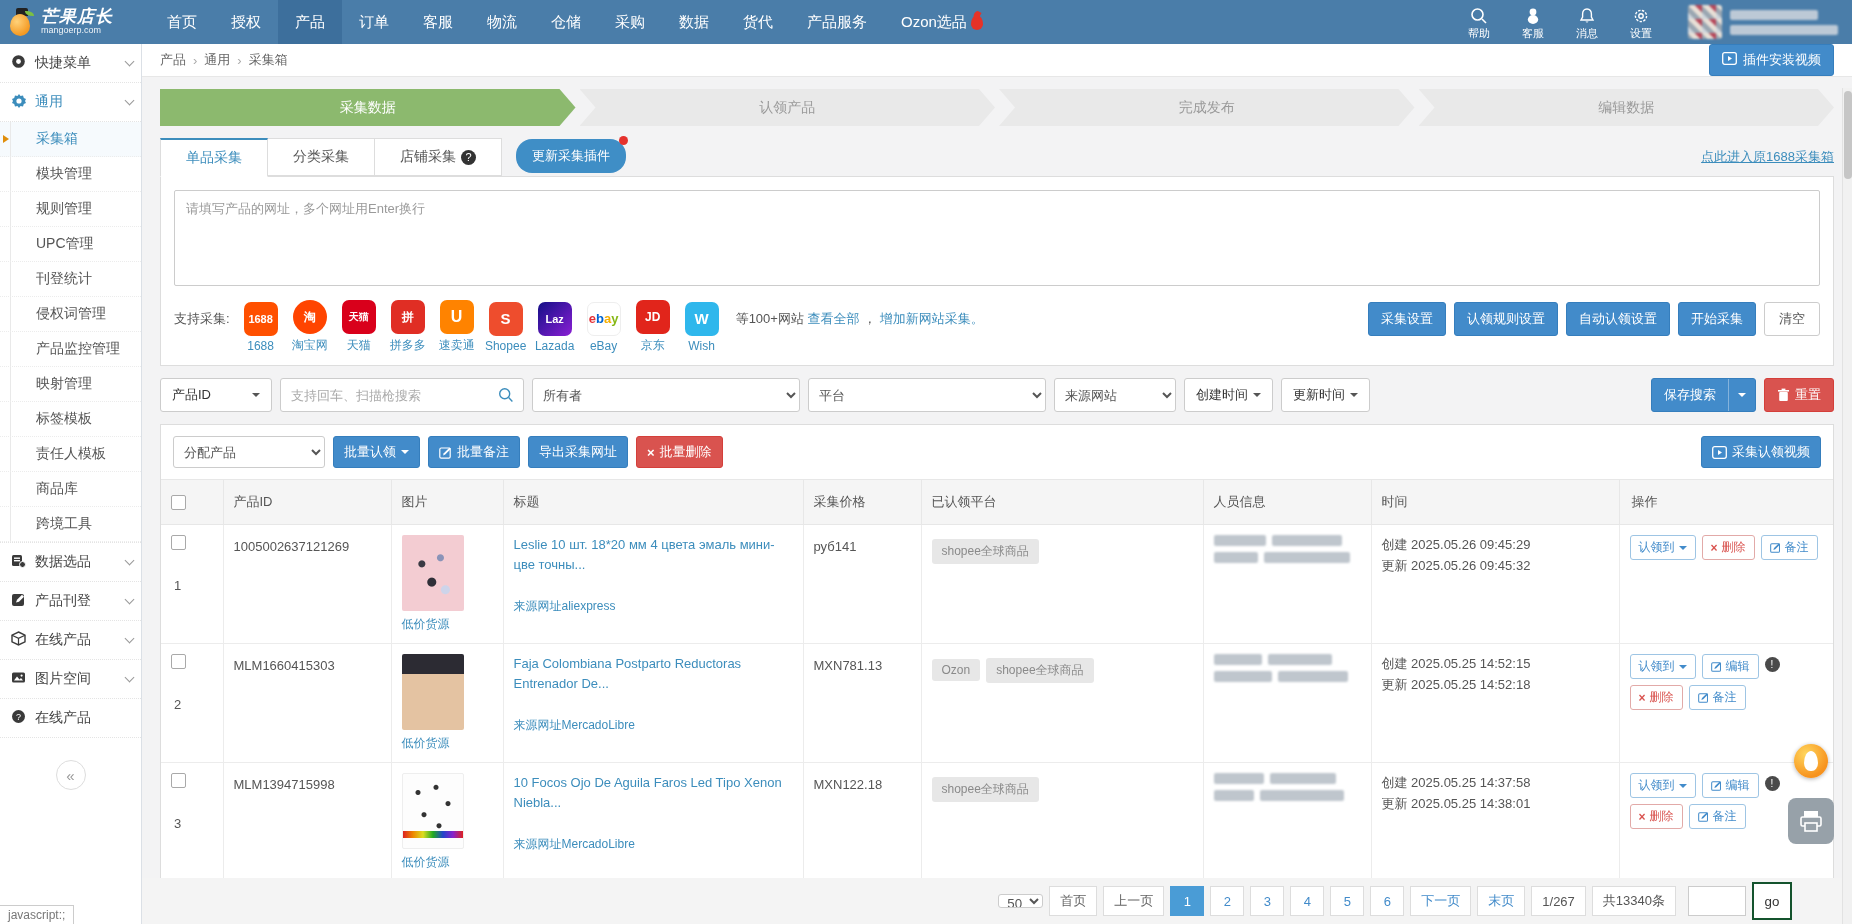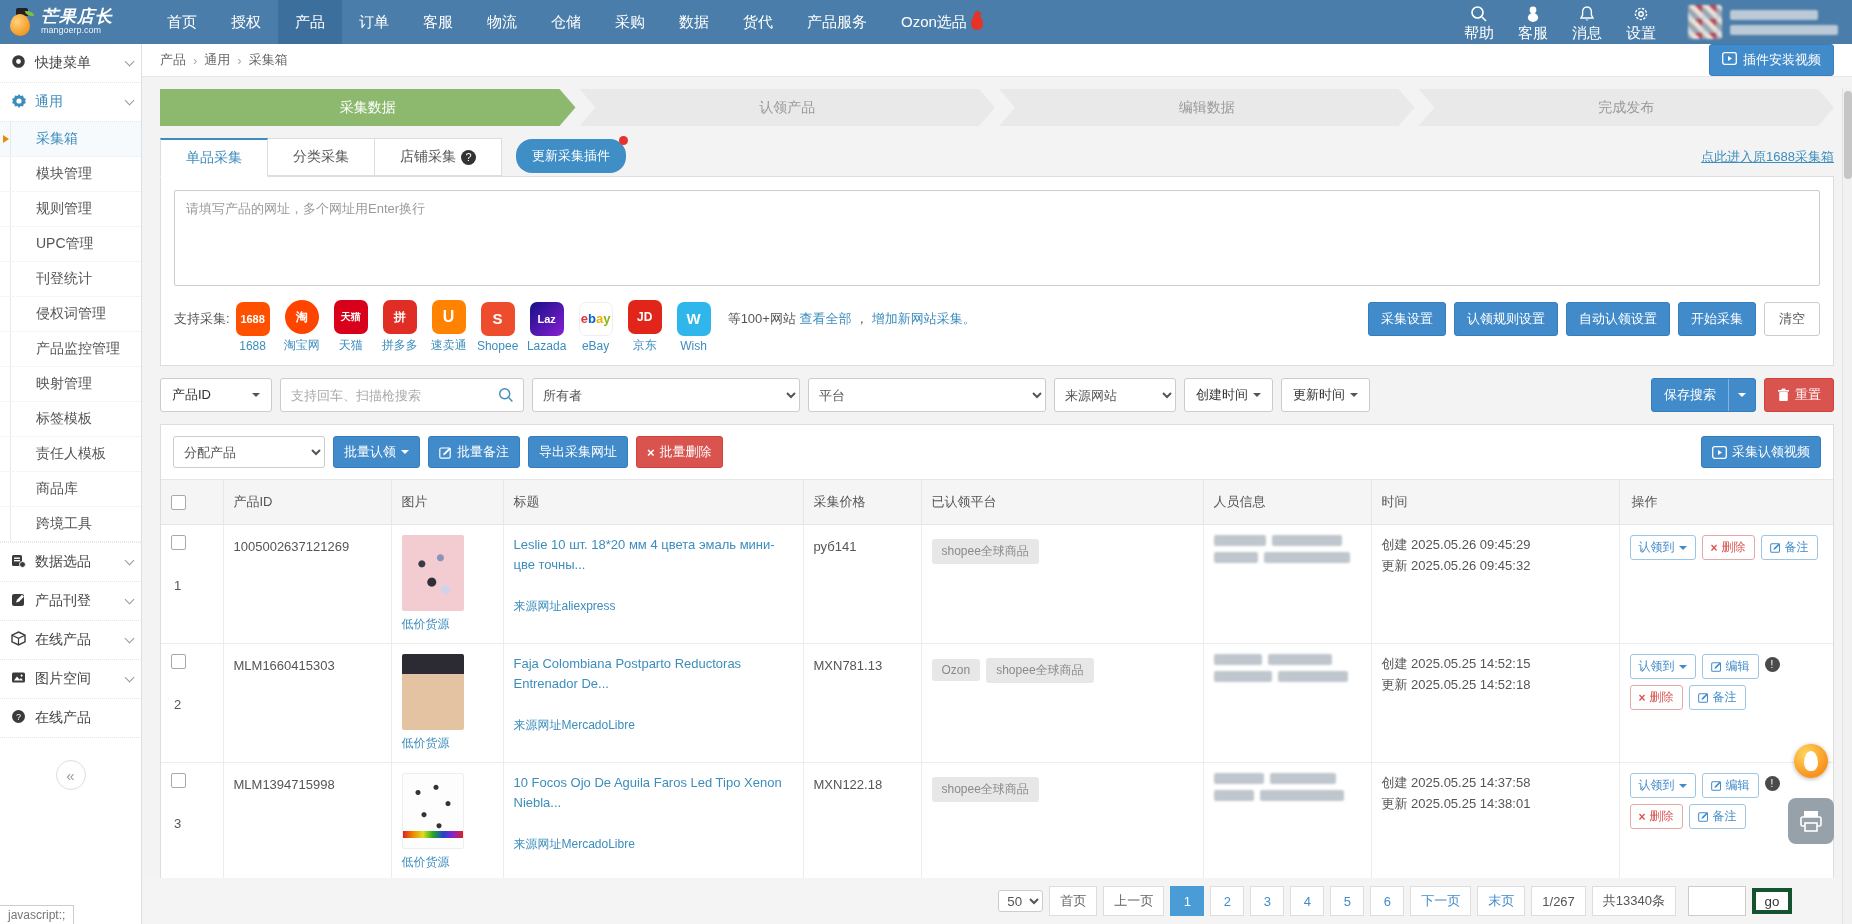--- a/index.html
+++ b/index.html
@@ -16,21 +16,21 @@
   .logo-title { font-size:17px; font-weight:bold; font-style:italic; letter-spacing:1px; }
   .logo-sub { font-size:9px; opacity:.9; }
   .nav-items { display:flex; }
   .nav-item { padding:0 17px; line-height:44px; font-size:15px; cursor:pointer; white-space:nowrap; display:flex; align-items:center; gap:4px; }
   .nav-item.active { background:#3d6f9c; }
   .flame { width:12px; height:15px; background:#e63227; border-radius:50% 50% 50% 50%/62% 62% 38% 38%; position:relative; }
   .flame:before { content:""; position:absolute; left:3px; top:-4px; width:6px; height:8px; background:#e63227; border-radius:50% 0 50% 50%; transform:rotate(28deg); }
   .nav-right { margin-left:auto; display:flex; align-items:center; }
   .nav-icon-item { width:54px; display:flex; flex-direction:column; align-items:center; justify-content:center; gap:1px; cursor:pointer; padding-top:3px; }
   .nav-icon-item svg { display:block; }
-  .nav-icon-label { font-size:15px; }
+  .nav-icon-label { font-size:11px; }
   .userbox { display:flex; align-items:center; gap:8px; margin:0 14px 0 20px; }
   .avatar { width:34px; height:34px; border-radius:3px; background:
       linear-gradient(45deg,#cfd6dd 25%,#9aa6b1 25% 50%,#e8e0d6 50% 75%,#b7485a 75%);
       background-size:14px 14px; filter:blur(1px); }
   .ublur { display:flex; flex-direction:column; gap:5px; }
   .ubar { height:10px; border-radius:2px; background:#bcc9d6; filter:blur(1.2px); }
 
   
   .page { display:flex; height:880px; position:relative; }
 
@@ -68,21 +68,21 @@
   .tab.active { border-top:2px solid #3c8dbc; color:#3c8dbc; border-bottom:1px solid #fff; margin-bottom:-1px; }
   .qmark { width:15px; height:15px; background:#333; color:#fff; border-radius:50%; font-size:11px; display:inline-flex; align-items:center; justify-content:center; }
   .btn-plugin { margin-left:14px; margin-bottom:3px; background:#3f8ec6; color:#fff; border:none; border-radius:16px; padding:8px 16px; font-size:13px; position:relative; cursor:pointer; }
   .btn-plugin:after { content:""; position:absolute; top:-3px; right:-2px; width:9px; height:9px; background:#e5322d; border-radius:50%; }
   .legacy-link { margin-left:auto; align-self:center; color:#3c8dbc; font-size:13px; text-decoration:underline; cursor:pointer; }
 
   .panel1 { background:#fff; border:1px solid #ddd; padding:13px 13px 11px; }
   .urls-input { width:100%; height:96px; border:1px solid #ccc; border-radius:2px; resize:none; padding:9px 11px; font-size:13px; color:#555; font-family:inherit; }
   .urls-input::placeholder { color:#9a9a9a; }
   .plat-row { display:flex; align-items:center; margin-top:10px; }
-  .plat-label { font-size:13px; color:#555; margin-right:0; white-space:nowrap; padding-bottom:16px; }
+  .plat-label { font-size:13px; color:#555; margin-right:8px; white-space:nowrap; padding-bottom:16px; }
   .plat { width:46px; text-align:center; margin-right:3px; cursor:pointer; }
   .p-icon { width:34px; height:34px; margin:0 auto; border-radius:7px; color:#fff; font-weight:bold; display:flex; align-items:center; justify-content:center; font-size:12px; }
   .p-cap { font-size:12px; color:#3c8dbc; margin-top:3px; white-space:nowrap; }
   .plat-more { font-size:13px; color:#555; margin-left:8px; padding-bottom:16px; white-space:nowrap; }
   .plat-more a { color:#3c8dbc; cursor:pointer; text-decoration:none; }
   .collect-btns { margin-left:auto; display:flex; gap:8px; padding-bottom:16px; }
   .btn-b { background:#428bca; border:1px solid #357ebd; color:#fff; border-radius:3px; padding:7px 12px; font-size:13px; cursor:pointer; white-space:nowrap; }
   .btn-w { background:#fff; border:1px solid #ccc; color:#555; border-radius:3px; padding:7px 14px; font-size:13px; cursor:pointer; }
   .btn-r { background:#d9534f; border:1px solid #d43f3a; color:#fff; border-radius:3px; padding:7px 12px; font-size:13px; cursor:pointer; display:flex; align-items:center; gap:5px; }
   .ebay-tile { background:#fff; border:1px solid #eee; }
@@ -129,27 +129,27 @@
   .src-lnk { display:inline-block; margin-top:24px; }
   .tag { display:inline-block; background:#e7e7e7; color:#8a8a8a; border-radius:3px; padding:4px 10px; font-size:12px; margin-right:6px; }
   .pbar { height:11px; border-radius:2px; background:#bfc6cd; filter:blur(1.3px); display:inline-block; vertical-align:middle; margin:0 6px 6px 0; }
   .timecell div { line-height:1.6; }
   .ops { display:flex; flex-wrap:wrap; gap:6px; align-items:flex-start; }
   .btn-o { background:#fff; border:1px solid #9ec5e4; color:#428bca; border-radius:3px; padding:3px 8px; font-size:12px; cursor:pointer; display:inline-flex; align-items:center; gap:4px; white-space:nowrap; }
   .btn-o.red { border-color:#e2aaa8; color:#d9534f; }
   .info-dot { width:15px; height:15px; background:#4a4a4a; color:#fff; border-radius:50%; font-size:10px; display:inline-flex; align-items:center; justify-content:center; cursor:pointer; flex-shrink:0; margin-top:3px; }
 
   .pagi { position:absolute; left:0; right:0; bottom:0; height:46px; background:#f4f4f4; display:flex; align-items:center; justify-content:flex-end; gap:6px; padding-right:60px; font-size:13px; }
-  .pagi select { height:22px; border:1px solid #ccc; border-radius:3px; background:#fff; color:#555; padding:0 4px; }
+  .pagi select { height:14px; border:1px solid #ccc; border-radius:3px; background:#fff; color:#555; padding:0 4px; }
   .pg { min-width:34px; height:30px; background:#fff; border:1px solid #ddd; color:#428bca; display:flex; align-items:center; justify-content:center; padding:0 10px; cursor:pointer; }
   .pg.mut { color:#666; }
   .pg.on { background:#4a9cd6; border-color:#4a9cd6; color:#fff; }
   .pg.info { color:#555; cursor:default; }
   .pg-input { width:58px; height:30px; border:1px solid #ccc; background:#fff; margin-left:6px; }
-  .pg-go { width:40px; height:26px; background:#fff; border:4px solid #14532d; color:#333; cursor:pointer; }
+  .pg-go { width:40px; height:38px; background:#fff; border:2px solid #14532d; color:#333; cursor:pointer; }
 
   .floater-qq { position:absolute; right:24px; bottom:146px; width:34px; height:34px; border-radius:50%; background:radial-gradient(circle at 35% 30%, #ffd75e, #f7931e 70%); box-shadow:0 1px 4px rgba(0,0,0,.3); cursor:pointer; }
   .floater-qq:after { content:""; position:absolute; left:10px; top:7px; width:14px; height:20px; background:#fff; border-radius:50% 50% 45% 45%/60% 60% 40% 40%; }
   .floater-print { position:absolute; right:18px; bottom:80px; width:46px; height:46px; border-radius:8px; background:#97a1a9; display:flex; align-items:center; justify-content:center; cursor:pointer; }
 
   .statusbar { position:absolute; left:0; bottom:0; background:#fff; border:1px solid #ccc; border-left:none; border-bottom:none; color:#777; font-size:12px; padding:2px 8px; z-index:9; }
 
   .vscroll { position:absolute; right:0; top:44px; bottom:0; width:10px; background:#f1f1f1; border-left:1px solid #e2e2e2; }
   .vscroll .thumb { position:absolute; top:3px; left:1px; width:8px; height:88px; background:#c6c6c6; border-radius:4px; }
 </style>
@@ -323,22 +323,22 @@
               <path d="M6 4 L10 6.5 L6 9 Z" fill="#fff"></path>
             </svg></span>
         <span>插件安装视频</span>
       </button>
     </div>
 
     <div class="content">
       <div class="steps">
         <div class="step active">采集数据</div>
         <div class="step">认领产品</div>
+        <div class="step">完成发布</div>
         <div class="step">编辑数据</div>
-        <div class="step">完成发布</div>
       </div>
 
       <div class="tabrow">
         <div class="tab active">单品采集</div>
         <div class="tab">分类采集</div>
         <div class="tab">
           <span>店铺采集</span>
           <span class="qmark">?</span>
         </div>
         <button class="btn-plugin">更新采集插件</button>

